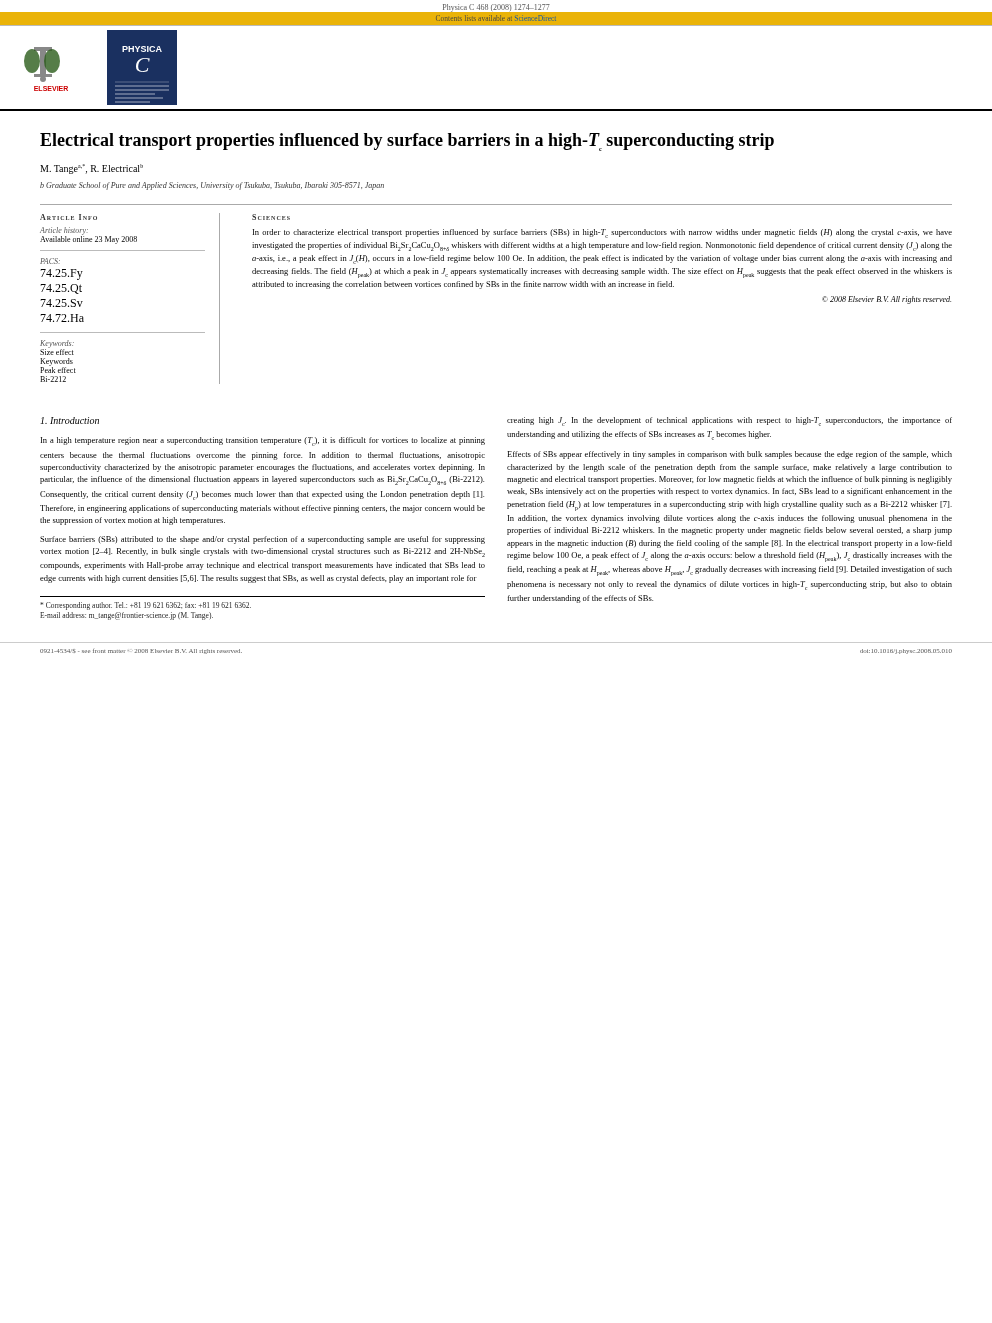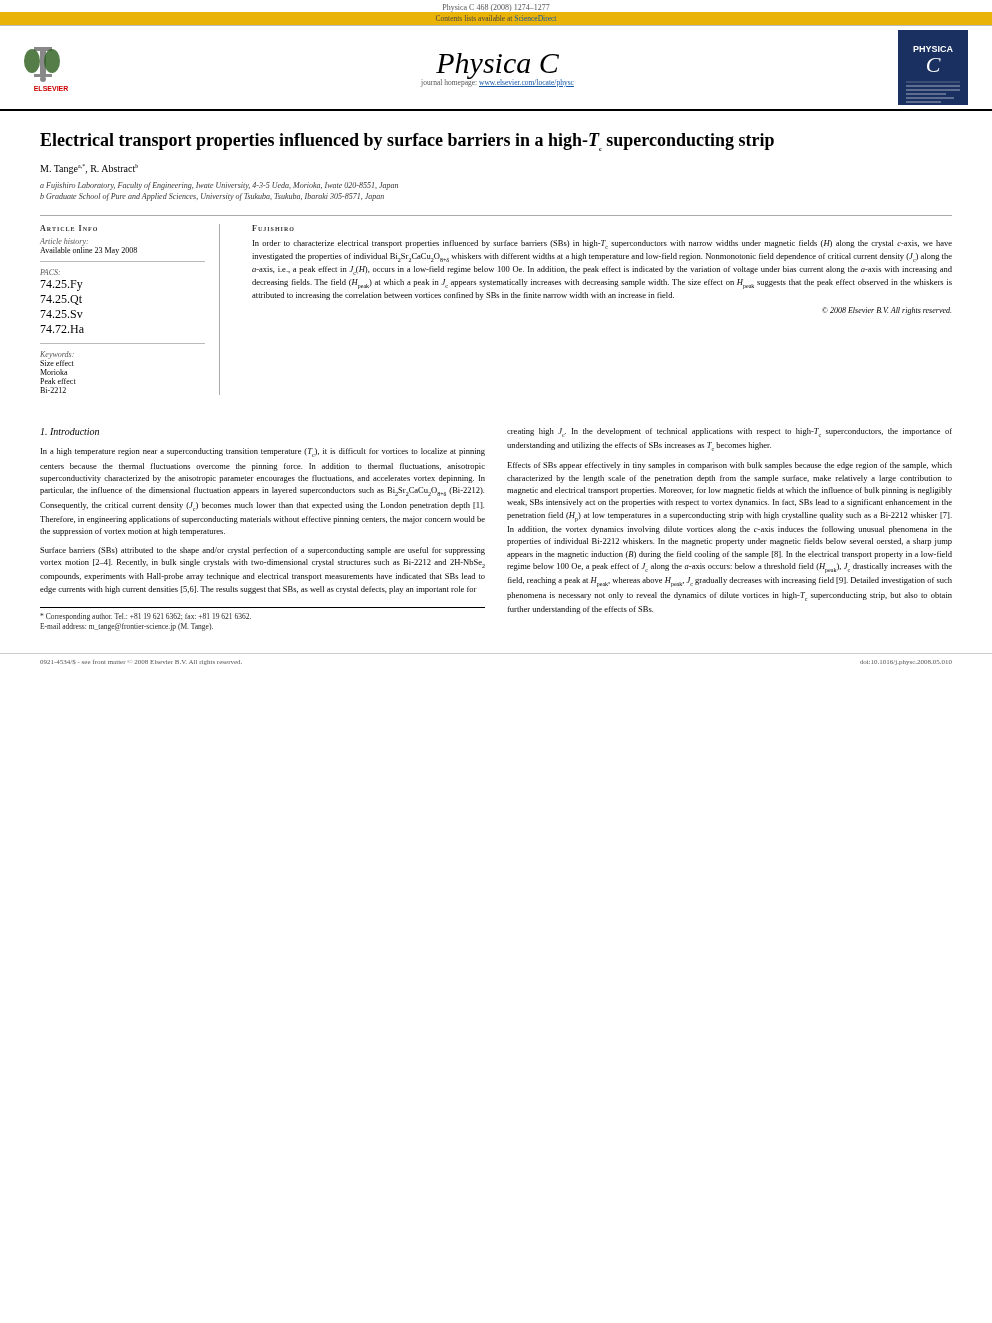--- a/index.html
+++ b/index.html
@@ -237,27 +237,20 @@
         <rect x="22" y="35" width="18" height="3" fill="#888"></rect>
 
         <ellipse cx="20" cy="22" rx="8" ry="12" fill="#2a5c1a" opacity="0.8"></ellipse>
         <ellipse cx="40" cy="22" rx="8" ry="12" fill="#2a5c1a" opacity="0.8"></ellipse>
 
         <circle cx="31" cy="40" r="3" fill="#888"></circle>
         <text x="39" y="52" font-size="7" fill="#c00" font-family="Arial" font-weight="bold" text-anchor="middle">ELSEVIER</text>
       </svg>
     </div>
 
-    <div class="logo-center">
-      <div class="physica-c-big">Physica C</div>
-      <div class="journal-url">
-        <span>journal homepage:</span>
-        <a href="#"> <span>www.elsevier.com/locate/physc</span></a>
-      </div>
-    </div>
 
     <div class="logo-right">
       <svg width="70" height="75" viewBox="0 0 70 75">
         <rect x="0" y="0" width="70" height="75" fill="#1a3060"></rect>
         <text x="35" y="22" font-size="9" fill="#fff" font-family="Arial" font-weight="bold" text-anchor="middle">PHYSICA</text>
         <text x="35" y="42" font-size="22" fill="#fff" font-family="Times New Roman" font-style="italic" text-anchor="middle">C</text>
 
         <line x1="8" y1="52" x2="62" y2="52" stroke="#fff" stroke-width="0.5" opacity="0.6"></line>
         <rect x="8" y="55" width="54" height="2" fill="#fff" opacity="0.3"></rect>
         <rect x="8" y="59" width="54" height="2" fill="#fff" opacity="0.3"></rect>
@@ -268,24 +261,23 @@
     </div>
   </div>
 
   <div class="article-content">
 
     <div class="article-title">
       <span>Electrical transport properties influenced by surface barriers in a high-</span><span class="italic">T</span><sub>c</sub><span> superconducting strip</span>
     </div>
 
     <div class="authors">
-      <span>M. Tange</span><sup>a,*</sup><span>, R. Abstract</span><sup>b</sup>
-    </div>
-
-    <div class="affiliation">a Fujishiro Laboratory, Faculty of Engineering, Iwate University, 4-3-5 Ueda, Morioka, Iwate 020-8551, Japan</div>
+      <span>M. Tange</span><sup>a,*</sup><span>, R. Electrical</span><sup>b</sup>
+    </div>
+
     <div class="affiliation">b Graduate School of Pure and Applied Sciences, University of Tsukuba, Tsukuba, Ibaraki 305-8571, Japan</div>
 
     <div class="two-col">
 
       <div class="article-info">
         <div class="info-section-title">Article Info</div>
 
         <div class="info-label">Article history:</div>
         <div class="info-value">Available online 23 May 2008</div>
 
@@ -294,27 +286,27 @@
         <div class="info-label">PACS:</div>
         <div class="pacs-item">74.25.Fy</div>
         <div class="pacs-item">74.25.Qt</div>
         <div class="pacs-item">74.25.Sv</div>
         <div class="pacs-item">74.72.Ha</div>
 
         <hr class="info-divider">
 
         <div class="info-label">Keywords:</div>
         <div class="keywords-item">Size effect</div>
-        <div class="keywords-item">Morioka</div>
+        <div class="keywords-item">Keywords</div>
         <div class="keywords-item">Peak effect</div>
         <div class="keywords-item">Bi-2212</div>
       </div>
 
       <div class="abstract-col">
-        <div class="abstract-title">Fujishiro</div>
+        <div class="abstract-title">Sciences</div>
         <div class="abstract-text">
           In order to characterize electrical transport properties influenced by surface barriers (SBs) in high-<span class="italic">T</span><sub>c</sub> superconductors with narrow widths under magnetic fields (<span class="italic">H</span>) along the crystal <span class="italic">c</span>-axis, we have investigated the properties of individual Bi<sub>2</sub>Sr<sub>2</sub>CaCu<sub>2</sub>O<sub>8+δ</sub> whiskers with different widths at a high temperature and low-field region. Nonmonotonic field dependence of critical current density (<span class="italic">J</span><sub>c</sub>) along the <span class="italic">a</span>-axis, i.e., a peak effect in <span class="italic">J</span><sub>c</sub>(<span class="italic">H</span>), occurs in a low-field regime below 100 Oe. In addition, the peak effect is indicated by the variation of voltage under bias current along the <span class="italic">a</span>-axis with increasing and decreasing fields. The field (<span class="italic">H</span><sub>peak</sub>) at which a peak in <span class="italic">J</span><sub>c</sub> appears systematically increases with decreasing sample width. The size effect on <span class="italic">H</span><sub>peak</sub> suggests that the peak effect observed in the whiskers is attributed to increasing the correlation between vortices confined by SBs in the finite narrow width with an increase in field.
         </div>
         <div class="copyright">© 2008 Elsevier B.V. All rights reserved.</div>
       </div>
 
     </div>
   </div>
 
   <div class="body-content">

